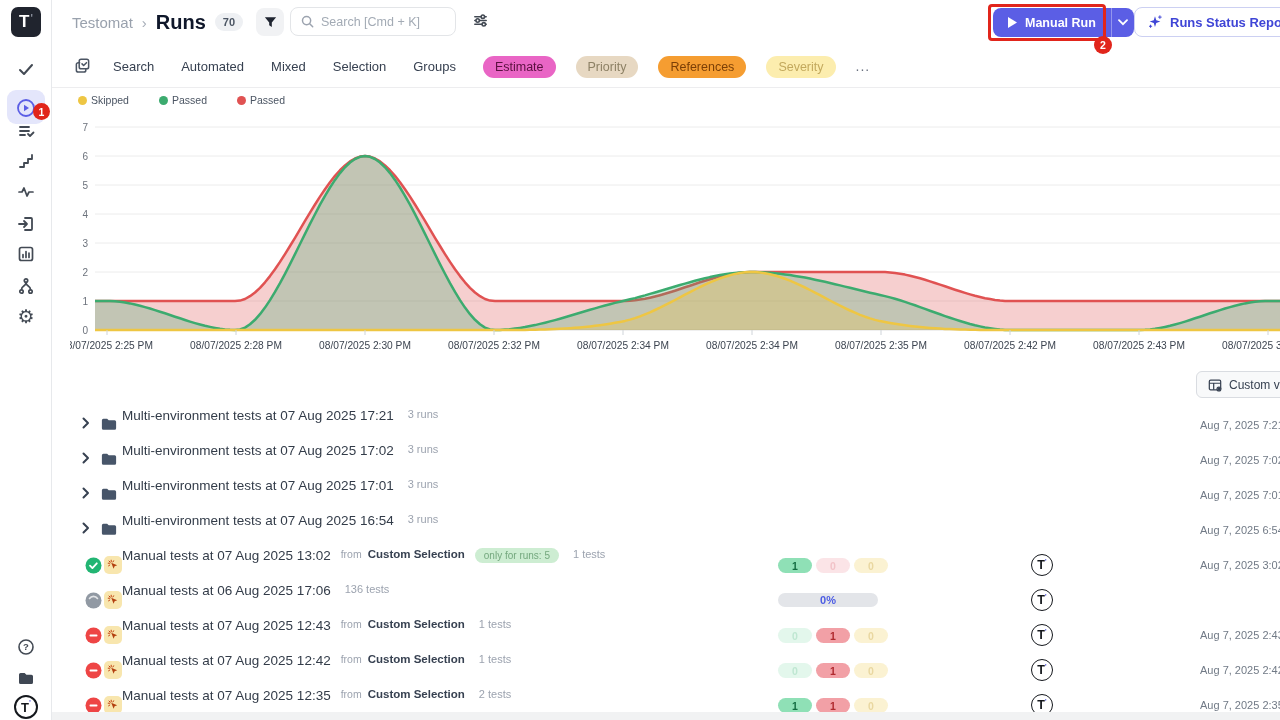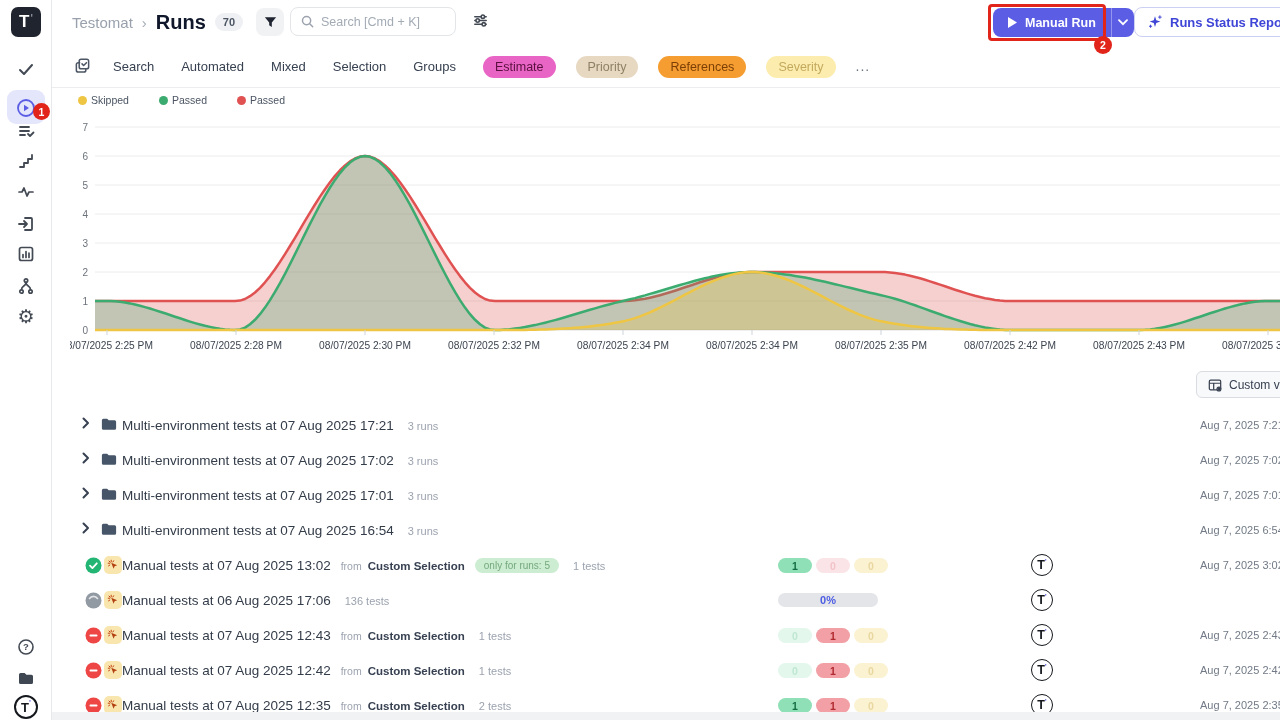--- a/index.html
+++ b/index.html
@@ -46,21 +46,21 @@
   .lg-item { display:flex; align-items:center; gap:4px; font-size:10.5px; color:#4b5563; cursor:pointer; }
   .lg-dot { width:9px; height:9px; border-radius:50%; }
   #chart-svg { position:absolute; left:70px; top:115px; }
 
   
   #custom-view-btn { position:absolute; left:1196px; top:371px; height:27px; border:1px solid #d9dce1; background:#f8f9fa; border-radius:6px; padding:0 11px; display:flex; align-items:center; gap:7px; font-size:12px; color:#374151; cursor:pointer; white-space:nowrap; }
 
   
   #runs-list { position:absolute; left:52px; top:408px; right:0; }
   .row { position:relative; height:35px; cursor:pointer; }
-  .row-left { position:absolute; left:70px; top:0; height:35px; display:flex; align-items:center; gap:10px; white-space:nowrap; }
+  .row-left { position:absolute; left:70px; top:0; height:35px; display:flex; align-items:flex-start; gap:10px; white-space:nowrap; }
   .r-chev { position:absolute; left:30px; top:9px; display:flex; }
   .r-folder { position:absolute; left:49px; top:9px; display:flex; }
   .r-status { position:absolute; left:33px; top:9px; display:flex; }
   .r-click { position:absolute; left:52px; top:8px; width:18px; height:18px; border-radius:5px; background:#f8e6ae; display:flex; align-items:center; justify-content:center; }
   .r-title { font-size:13.5px; color:#333c49; }
   .r-meta { font-size:11px; color:#9ca3af; margin-left:4px; }
   .r-from { font-size:10.5px; color:#9ca3af; }
   .r-source { font-size:11.5px; font-weight:700; color:#374151; margin-left:-4px; }
   .r-badge { font-size:10px; color:#74a87e; background:#cdedd2; padding:2px 9px; border-radius:10px; }
   .pills { position:absolute; left:726px; top:10px; display:flex; gap:4px; }

